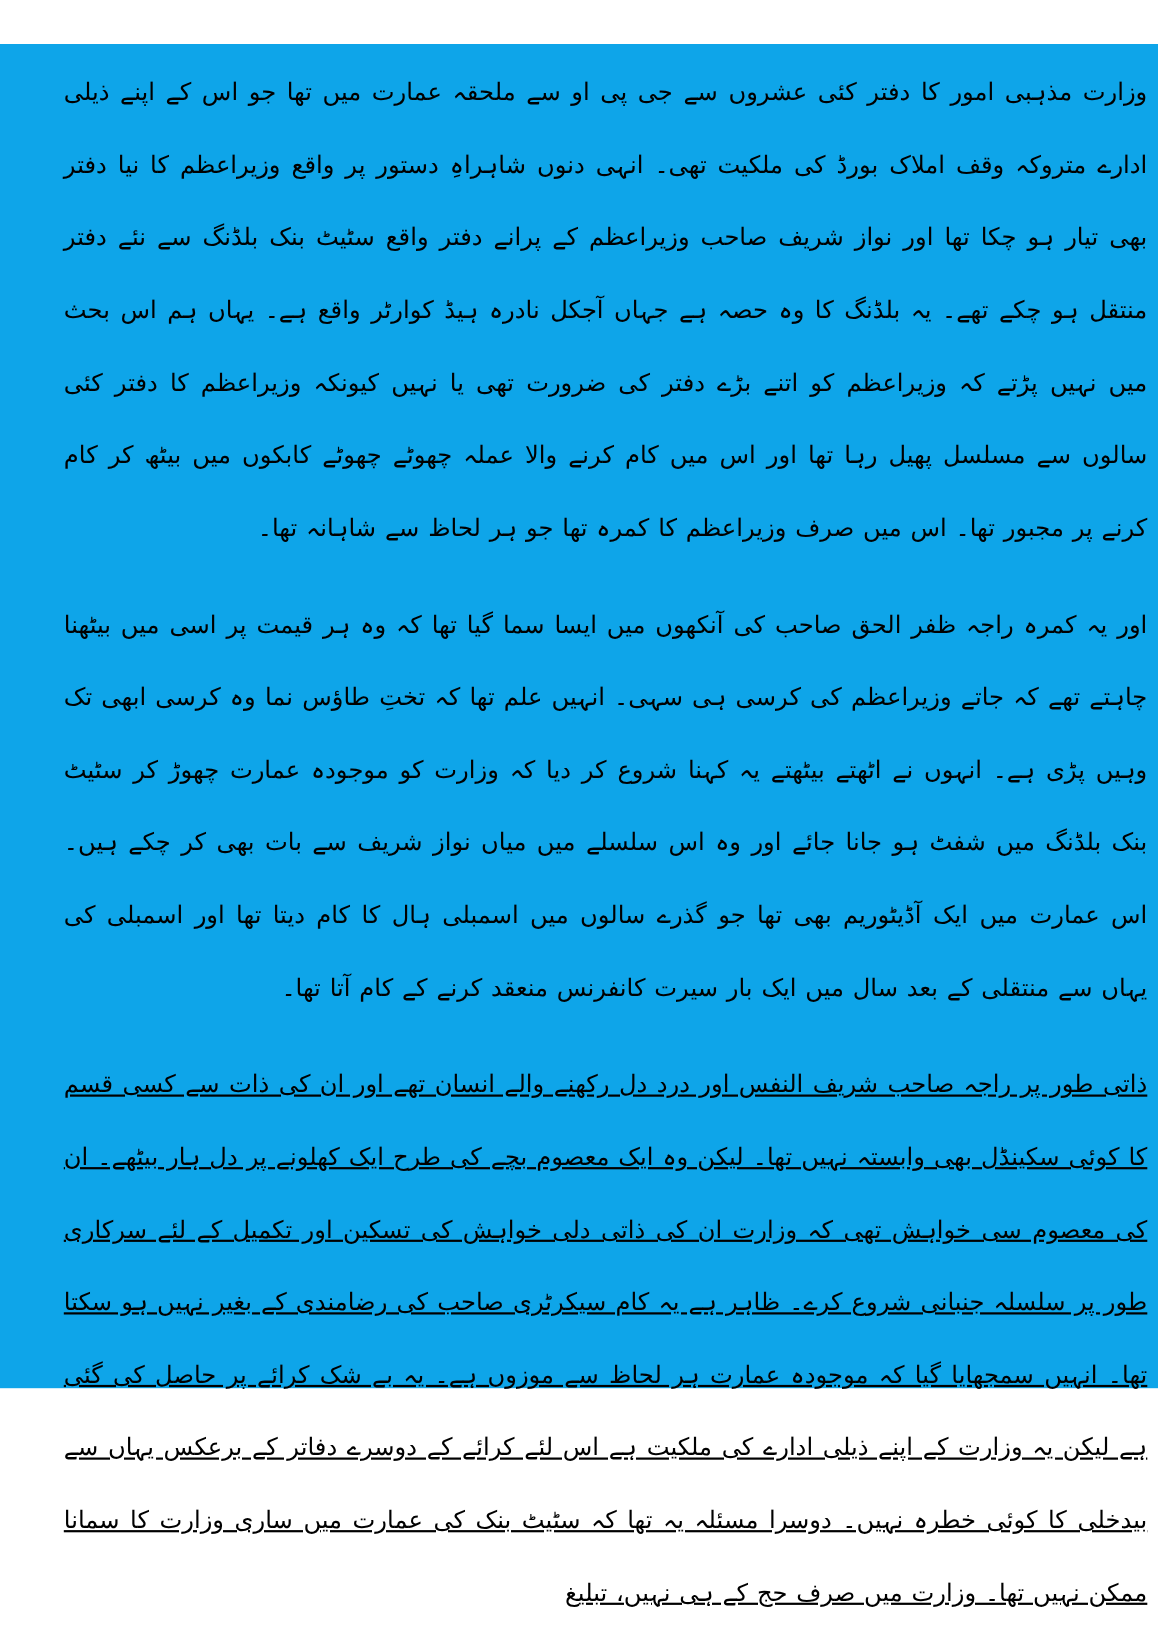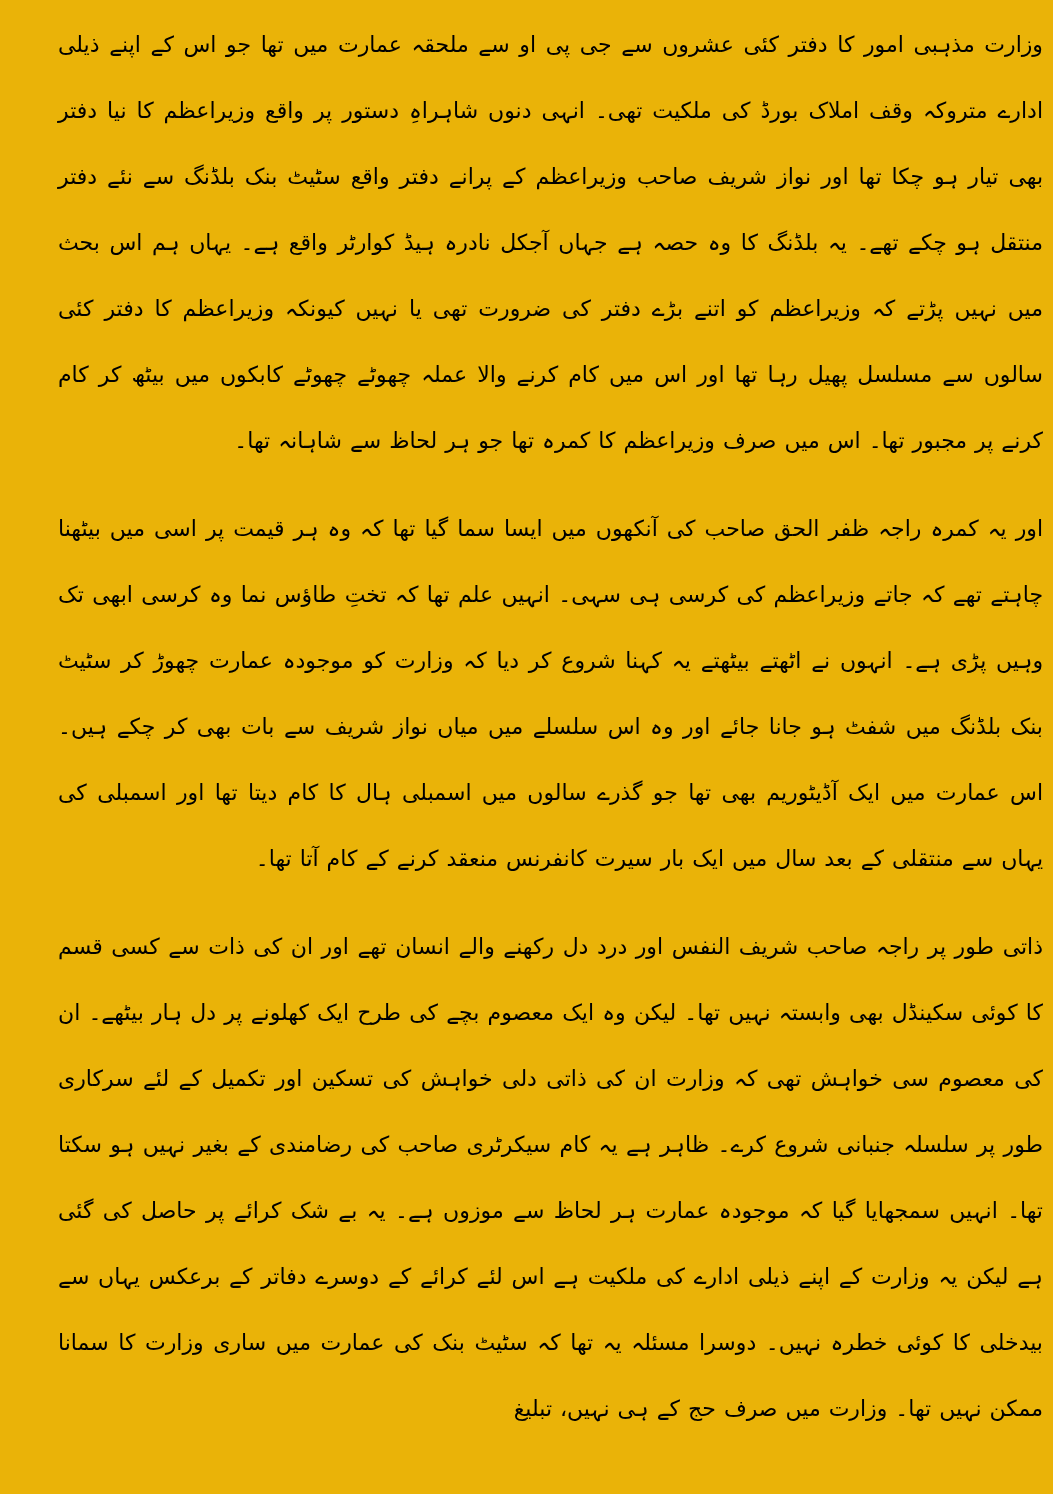--- a/index.html
+++ b/index.html
@@ -11,35 +11,37 @@
     width: 1053px;
     height: 1494px;
     overflow: hidden;
     font-family: "DejaVu Sans", "Liberation Sans", sans-serif;
     color: #000000;
   }
   .doc {
     direction: rtl;
     box-sizing: border-box;
     width: 1053px;
-    height: 1494px;
+    height: 1222px;
     padding: 12px 10px 0 58px;
-    background: #eab308;
+    background: #0ea5e9;
+    margin-top: 40px;
   }
   .paragraph {
     font-size: 22px;
     line-height: 66px;
     text-align: justify;
     text-justify: inter-word;
     color: #000000;
     margin: 0 0 22px 0;
     word-spacing: 1px;
   }
   .paragraph:last-child {
     margin-bottom: 0;
+    text-decoration: underline;
   }
 </style>
 </head>
 <body>
 
 <div class="doc">
   <div id="document-body">
       <p class="paragraph" lang="ur" dir="rtl">وزارت مذہبی امور کا دفتر کئی عشروں سے جی پی او سے ملحقہ عمارت میں تھا جو اس کے اپنے ذیلی ادارے متروکہ وقف املاک بورڈ کی ملکیت تھی۔ انہی دنوں شاہراہِ دستور پر واقع وزیراعظم کا نیا دفتر بھی تیار ہو چکا تھا اور نواز شریف صاحب وزیراعظم کے پرانے دفتر واقع سٹیٹ بنک بلڈنگ سے نئے دفتر منتقل ہو چکے تھے۔ یہ بلڈنگ کا وہ حصہ ہے جہاں آجکل نادرہ ہیڈ کوارٹر واقع ہے۔ یہاں ہم اس بحث میں نہیں پڑتے کہ وزیراعظم کو اتنے بڑے دفتر کی ضرورت تھی یا نہیں کیونکہ وزیراعظم کا دفتر کئی سالوں سے مسلسل پھیل رہا تھا اور اس میں کام کرنے والا عملہ چھوٹے چھوٹے کابکوں میں بیٹھ کر کام کرنے پر مجبور تھا۔ اس میں صرف وزیراعظم کا کمرہ تھا جو ہر لحاظ سے شاہانہ تھا۔</p>
       <p class="paragraph" lang="ur" dir="rtl">اور یہ کمرہ راجہ ظفر الحق صاحب کی آنکھوں میں ایسا سما گیا تھا کہ وہ ہر قیمت پر اسی میں بیٹھنا چاہتے تھے کہ جاتے وزیراعظم کی کرسی ہی سہی۔ انہیں علم تھا کہ تختِ طاؤس نما وہ کرسی ابھی تک وہیں پڑی ہے۔ انہوں نے اٹھتے بیٹھتے یہ کہنا شروع کر دیا کہ وزارت کو موجودہ عمارت چھوڑ کر سٹیٹ بنک بلڈنگ میں شفٹ ہو جانا جائے اور وہ اس سلسلے میں میاں نواز شریف سے بات بھی کر چکے ہیں۔ اس عمارت میں ایک آڈیٹوریم بھی تھا جو گذرے سالوں میں اسمبلی ہال کا کام دیتا تھا اور اسمبلی کی یہاں سے منتقلی کے بعد سال میں ایک بار سیرت کانفرنس منعقد کرنے کے کام آتا تھا۔</p>
       <p class="paragraph" lang="ur" dir="rtl">ذاتی طور پر راجہ صاحب شریف النفس اور درد دل رکھنے والے انسان تھے اور ان کی ذات سے کسی قسم کا کوئی سکینڈل بھی وابستہ نہیں تھا۔ لیکن وہ ایک معصوم بچے کی طرح ایک کھلونے پر دل ہار بیٹھے۔ ان کی معصوم سی خواہش تھی کہ وزارت ان کی ذاتی دلی خواہش کی تسکین اور تکمیل کے لئے سرکاری طور پر سلسلہ جنبانی شروع کرے۔ ظاہر ہے یہ کام سیکرٹری صاحب کی رضامندی کے بغیر نہیں ہو سکتا تھا۔ انہیں سمجھایا گیا کہ موجودہ عمارت ہر لحاظ سے موزوں ہے۔ یہ بے شک کرائے پر حاصل کی گئی ہے لیکن یہ وزارت کے اپنے ذیلی ادارے کی ملکیت ہے اس لئے کرائے کے دوسرے دفاتر کے برعکس یہاں سے بیدخلی کا کوئی خطرہ نہیں۔ دوسرا مسئلہ یہ تھا کہ سٹیٹ بنک کی عمارت میں ساری وزارت کا سمانا ممکن نہیں تھا۔ وزارت میں صرف حج کے ہی نہیں، تبلیغ</p>

